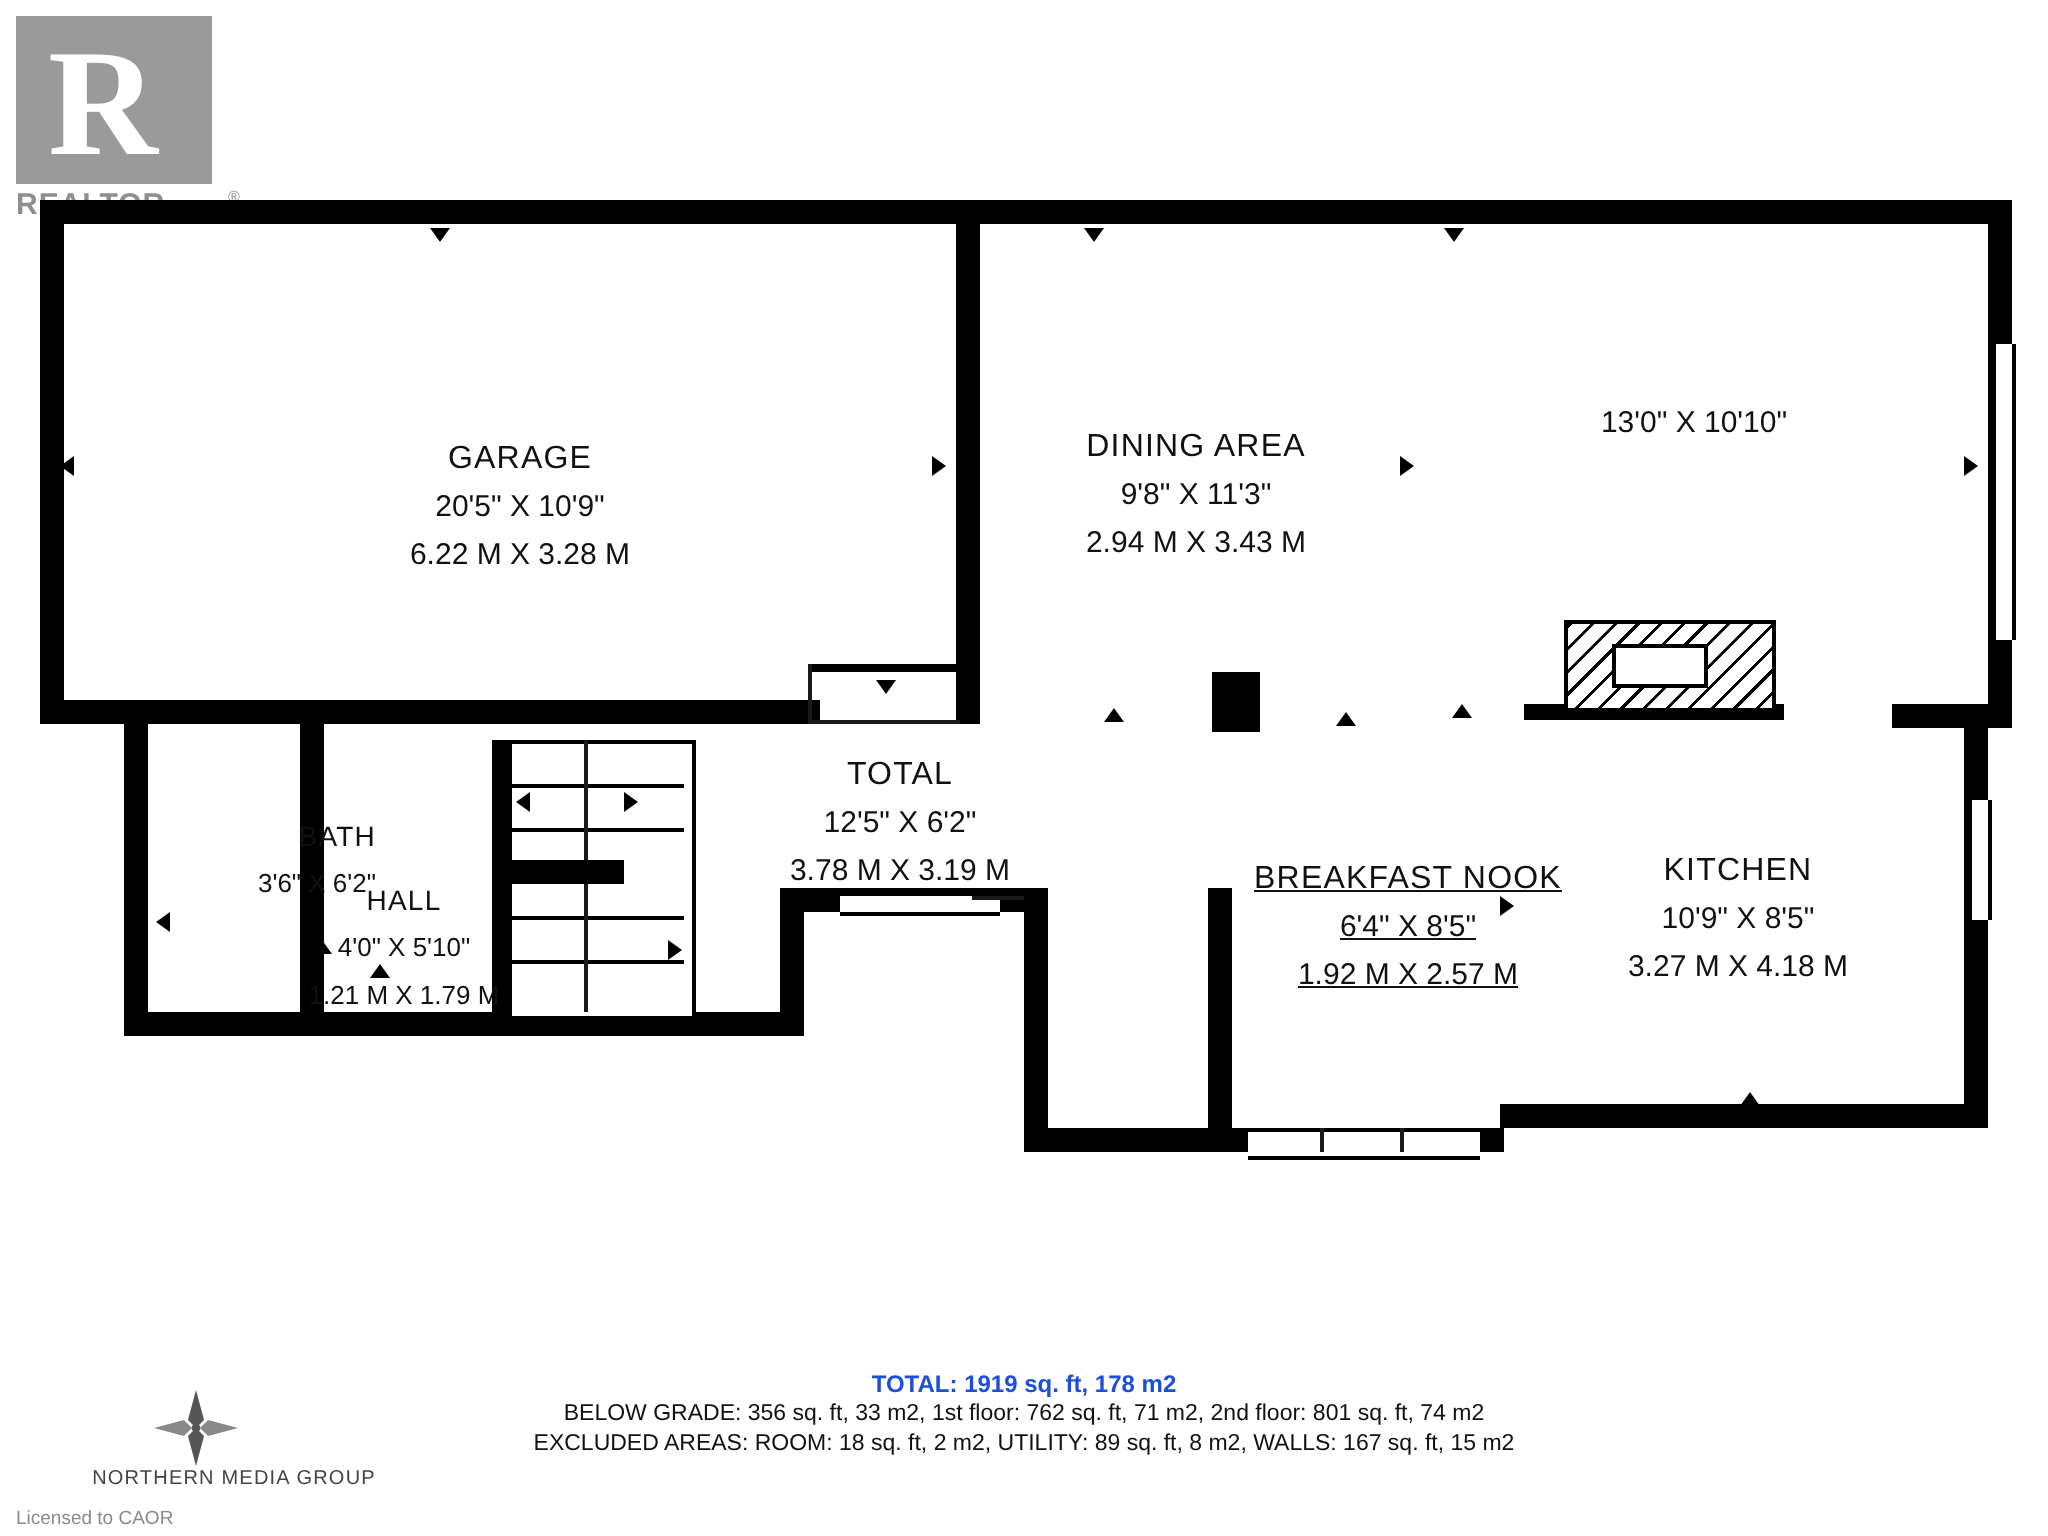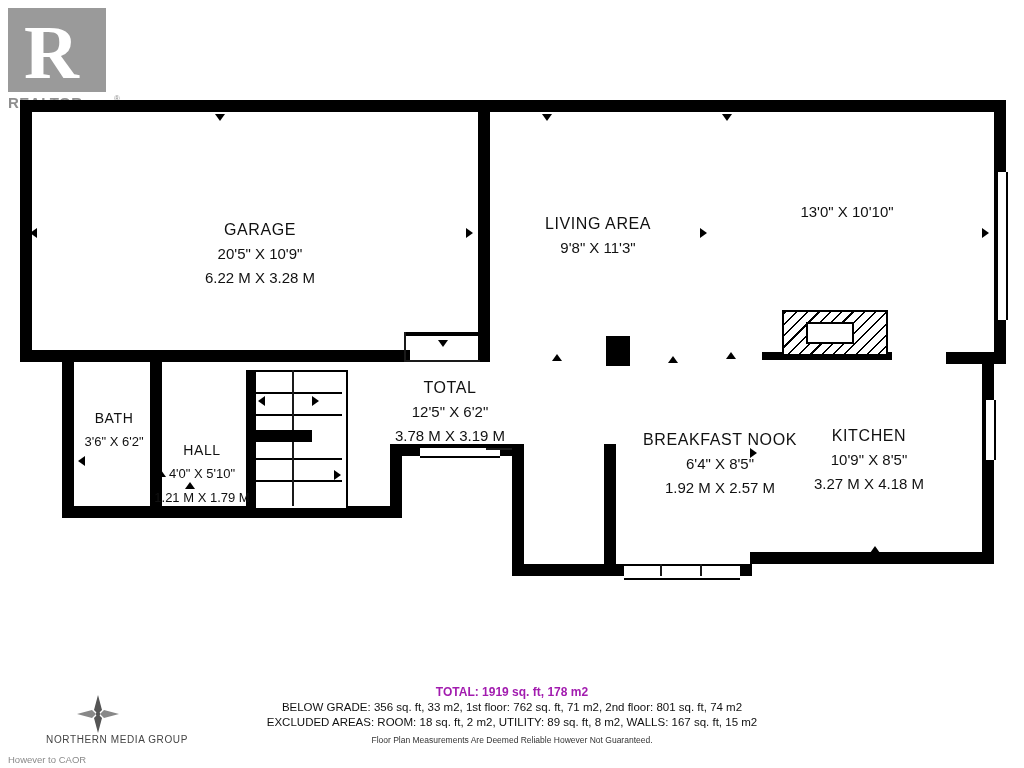--- a/index.html
+++ b/index.html
@@ -160,21 +160,21 @@
   .footer {
     position: absolute;
     left: 0;
     top: 684px;
     width: 1024px;
     text-align: center;
   }
   .footer .total {
     font-size: 12px;
     font-weight: 700;
-    color: #a21caf;
+    color: #1d4ed8;
     line-height: 16px;
   }
   .footer .line {
     font-size: 11.5px;
     color: #111;
     line-height: 15px;
   }
   .footer .disclaimer {
     font-size: 8.5px;
     color: #333;
@@ -306,70 +306,70 @@
   <div class="tick right" style="left:334px; top:470px;"></div>
   <div class="tick down" style="left:438px; top:340px;"></div>
 
   <div class="label" style="left:150px; top:218px; width:220px;">
     <div class="name">GARAGE</div>
     <div class="dim">20'5" X 10'9"</div>
     <div class="dim">6.22 M X 3.28 M</div>
   </div>
 
   <div class="label" style="left:490px; top:212px; width:216px;">
-    <div class="name">LIVING AREA</div>
+    <div class="name">DINING AREA</div>
     <div class="dim">9'8" X 11'3"</div>
+    <div class="dim">2.94 M X 3.43 M</div>
   </div>
 
   <div class="label" style="left:740px; top:200px; width:214px;">
     <div class="dim">13'0" X 10'10"</div>
   </div>
 
-  <div class="label small" style="left:40px; top:406px; width:148px;">
+  <div class="label small" style="left:40px; top:406px; width:148px;text-align:right;">
     <div class="name">BATH</div>
     <div class="dim">3'6" X 6'2"</div>
   </div>
 
   <div class="label small" style="left:130px; top:406px; width:144px;margin-top:32px;">
     <div class="name">HALL</div>
     <div class="dim">4'0" X 5'10"</div>
     <div class="dim">1.21 M X 1.79 M</div>
   </div>
 
   <div class="label" style="left:340px; top:376px; width:220px;">
     <div class="name">TOTAL</div>
     <div class="dim">12'5" X 6'2"</div>
     <div class="dim">3.78 M X 3.19 M</div>
   </div>
 
-  <div class="label" style="left:612px; top:428px; width:216px;">
+  <div class="label" style="left:596px; top:428px; width:216px;text-decoration:underline;">
     <div class="name">BREAKFAST NOOK</div>
     <div class="dim">6'4" X 8'5"</div>
     <div class="dim">1.92 M X 2.57 M</div>
   </div>
 
   <div class="label" style="left:762px; top:424px; width:214px;">
     <div class="name">KITCHEN</div>
     <div class="dim">10'9" X 8'5"</div>
     <div class="dim">3.27 M X 4.18 M</div>
   </div>
 
   <div class="footer">
     <div class="total">TOTAL: 1919 sq. ft, 178 m2</div>
     <div class="line">BELOW GRADE: 356 sq. ft, 33 m2, 1st floor: 762 sq. ft, 71 m2, 2nd floor: 801 sq. ft, 74 m2</div>
     <div class="line">EXCLUDED AREAS: ROOM: 18 sq. ft, 2 m2, UTILITY: 89 sq. ft, 8 m2, WALLS: 167 sq. ft, 15 m2</div>
-    <div class="disclaimer">Floor Plan Measurements Are Deemed Reliable However Not Guaranteed.</div>
   </div>
 
   <div class="brand">
     <svg class="compass" viewBox="0 0 44 40">
       <polygon points="22,1 26,16 22,20 18,16" fill="#555"></polygon>
       <polygon points="22,39 26,24 22,20 18,24" fill="#555"></polygon>
       <polygon points="1,20 16,16 20,20 16,24" fill="#888"></polygon>
       <polygon points="43,20 28,16 24,20 28,24" fill="#888"></polygon>
       <circle cx="22" cy="20" r="2.2" fill="#555"></circle>
     </svg>
     <div class="bname">NORTHERN MEDIA GROUP</div>
   </div>
 
-  <div class="licensed">However to CAOR</div>
+  <div class="licensed">Licensed to CAOR</div>
 
 </div>
 
 </body></html>

